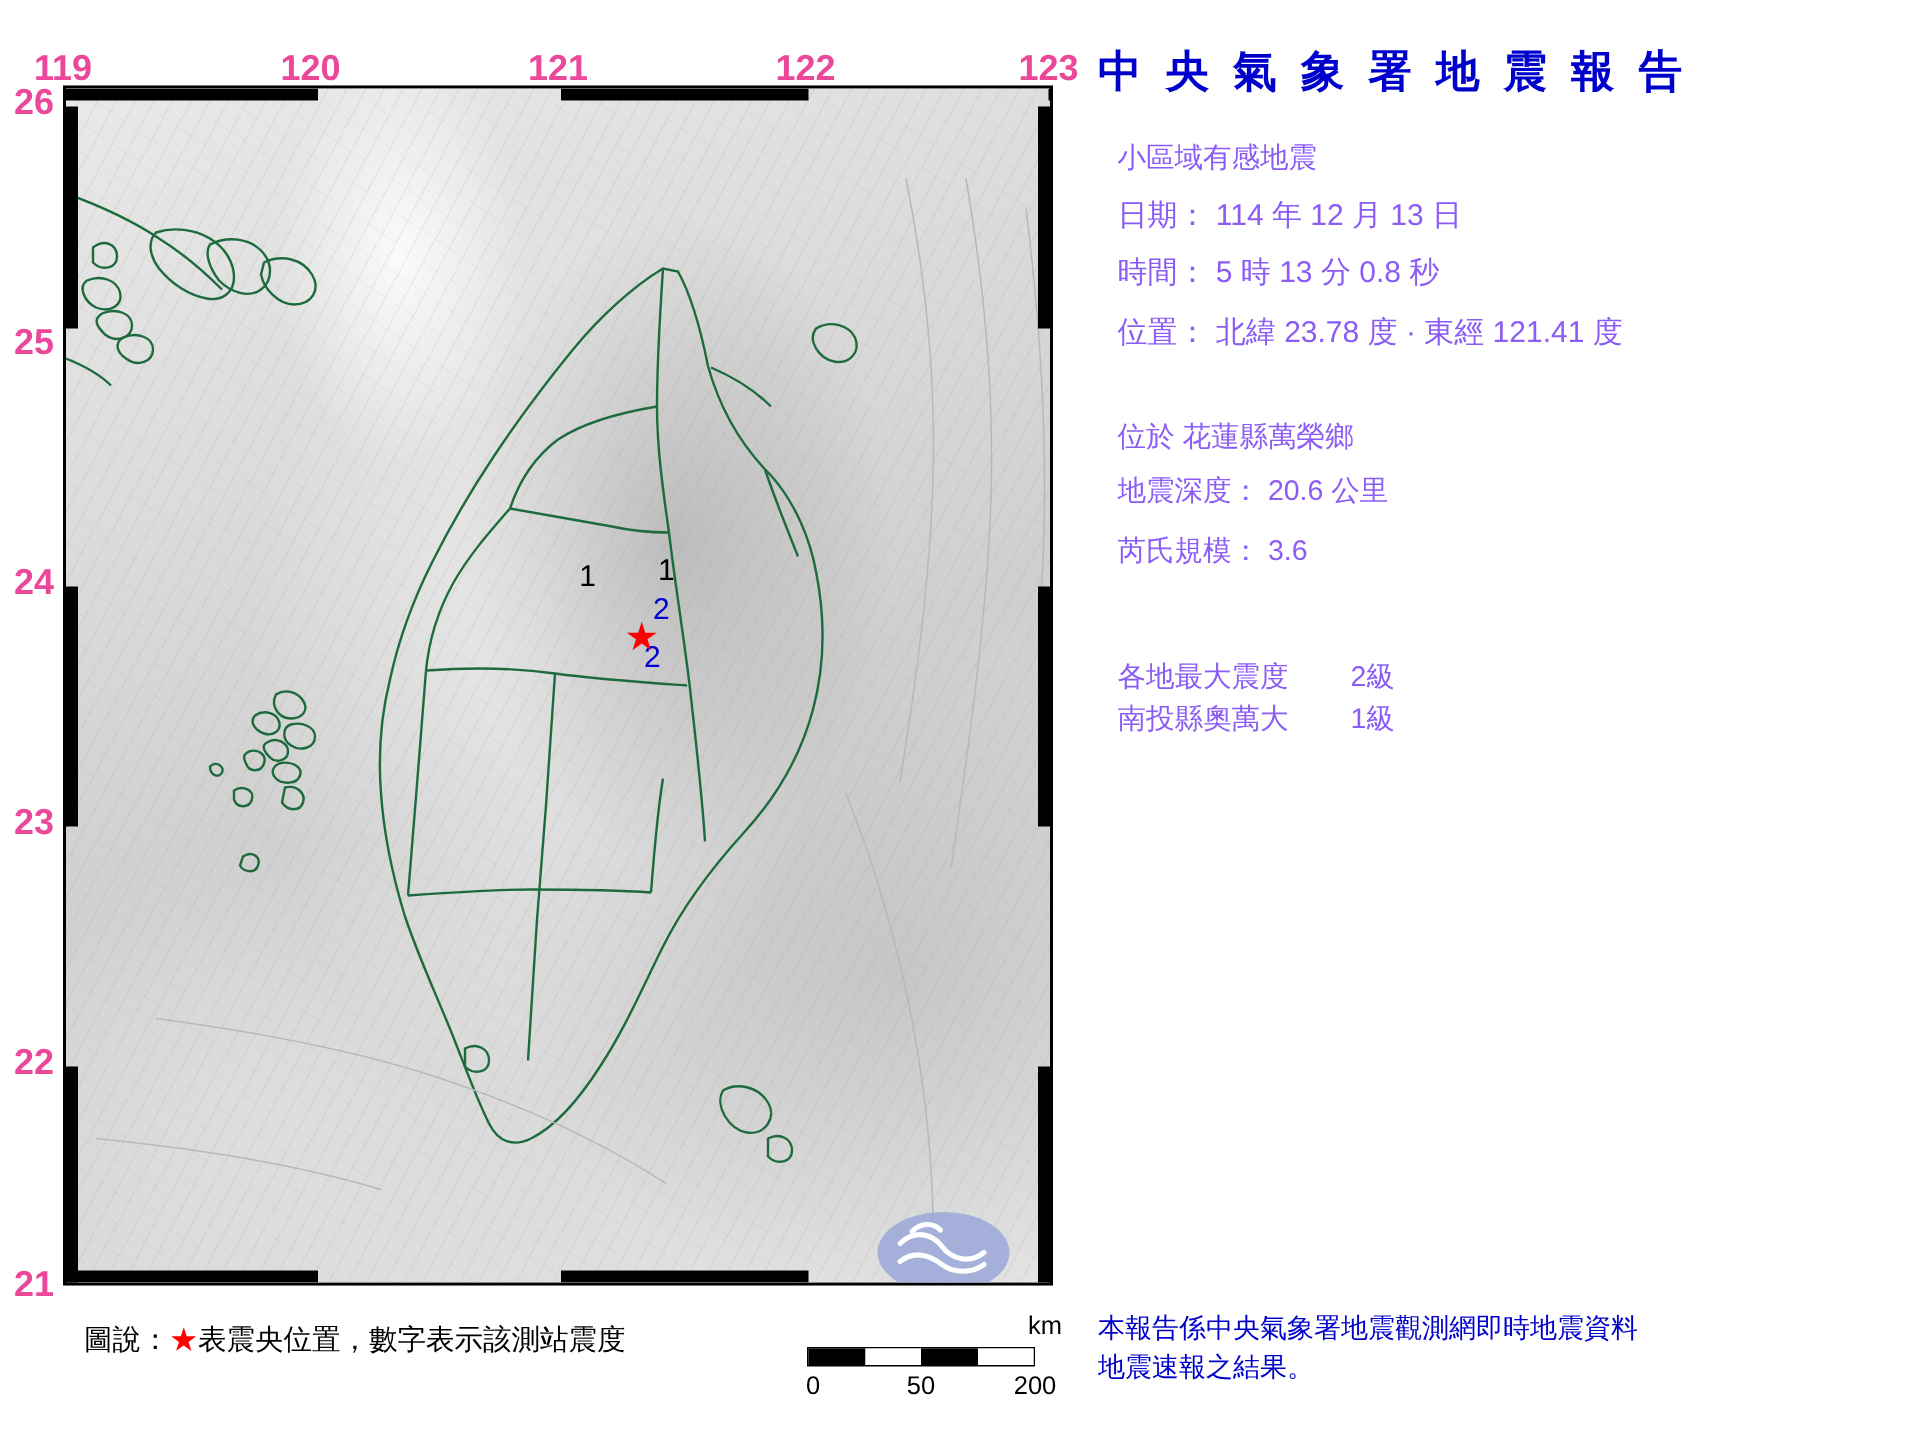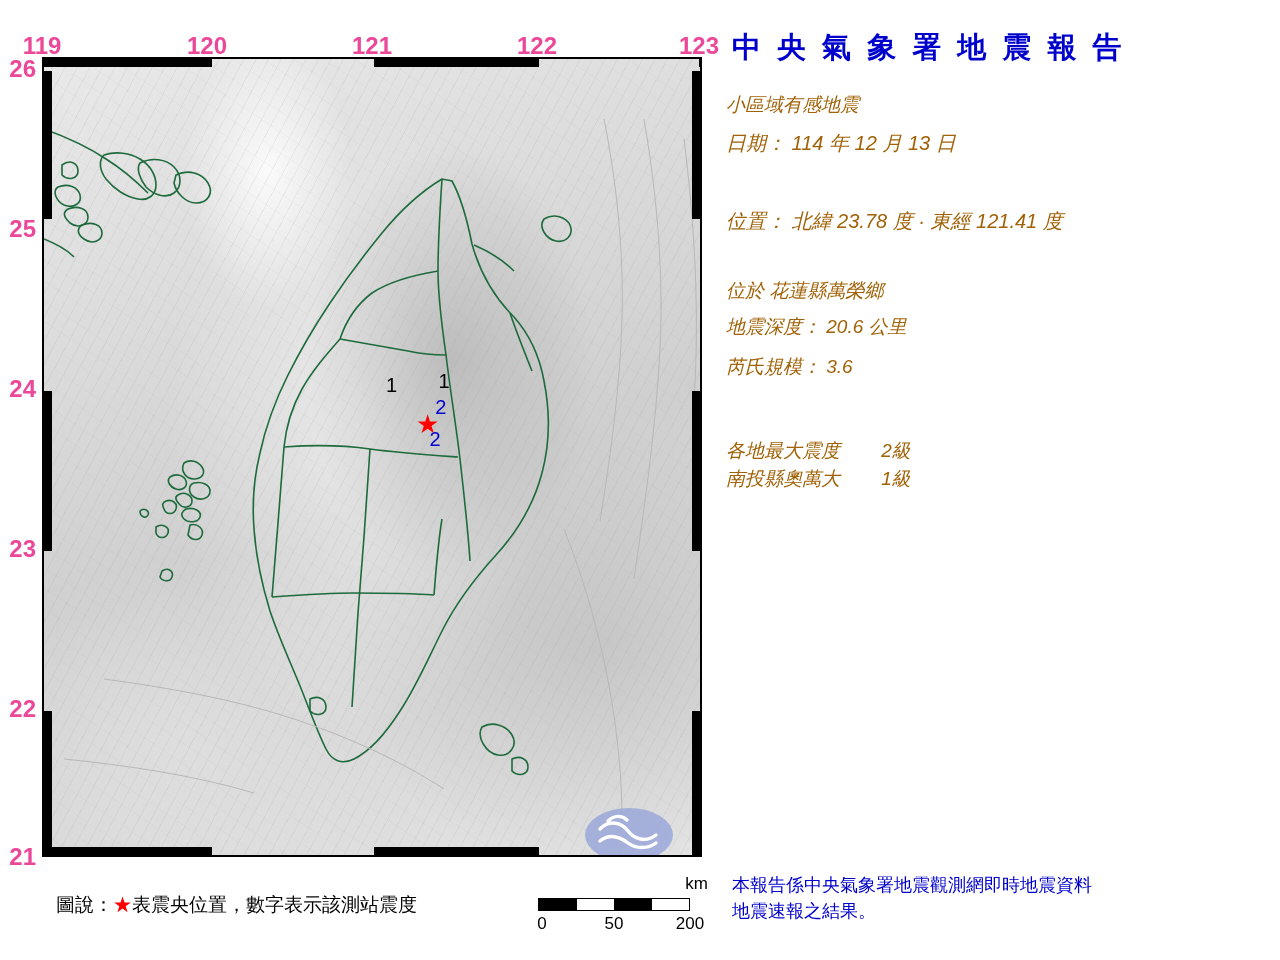--- a/index.html
+++ b/index.html
@@ -103,21 +103,20 @@
     width: 90px; height: 72px;
   }
 
   
   #map-caption {
     position: absolute;
     left: 56px; top: 880px;
     font-size: 19px;
     color: #000;
     white-space: nowrap;
-    margin-top: 12px;
   }
   #map-caption .star { color: #ff0000; }
 
   
   #scalebar-wrap {
     position: absolute;
     left: 538px; top: 878px;
     width: 170px;
   }
   #scalebar-label {
@@ -161,25 +160,24 @@
     position: absolute;
     left: 6px; top: 28px;
     font-size: 29px;
     font-weight: bold;
     letter-spacing: 4px;
     color: #0000cc;
     white-space: nowrap;
   }
   .rline {
     position: absolute;
-    left: 0;
+    left: 19px;
     font-size: 19px;
-    color: #a16207;
-    white-space: nowrap;
-    font-style: italic;
+    color: #8b5cf6;
+    white-space: nowrap;
   }
   .rbig { font-size: 20px; }
 
   #footnote {
     position: absolute;
     left: 6px; top: 872px;
     font-size: 18px;
     line-height: 26px;
     color: #0000cc;
     white-space: nowrap;
@@ -323,20 +321,21 @@
       <span style="left:152px;">200</span>
     </div>
   </div>
 </div>
 
 <div id="report-panel">
   <div id="report-title">中 央 氣 象 署 地 震 報 告</div>
 
   <div class="rline" style="top:92px;">小區域有感地震</div>
   <div class="rline rbig" style="top:130px;">日期：  114  年  12  月  13  日</div>
+  <div class="rline rbig" style="top:168px;">時間：  5  時  13  分  0.8  秒</div>
   <div class="rline rbig" style="top:208px;">位置：  北緯  23.78  度 · 東經  121.41  度</div>
   <div class="rline" style="top:278px;">位於  花蓮縣萬榮鄉</div>
   <div class="rline" style="top:314px;">地震深度：   20.6  公里</div>
   <div class="rline" style="top:354px;">芮氏規模：   3.6</div>
 
   <div class="rline" style="top:438px;">
     <span style="display:inline-block; width:150px;">各地最大震度</span>
     <span>2級</span>
   </div>
   <div class="rline" style="top:466px;">

